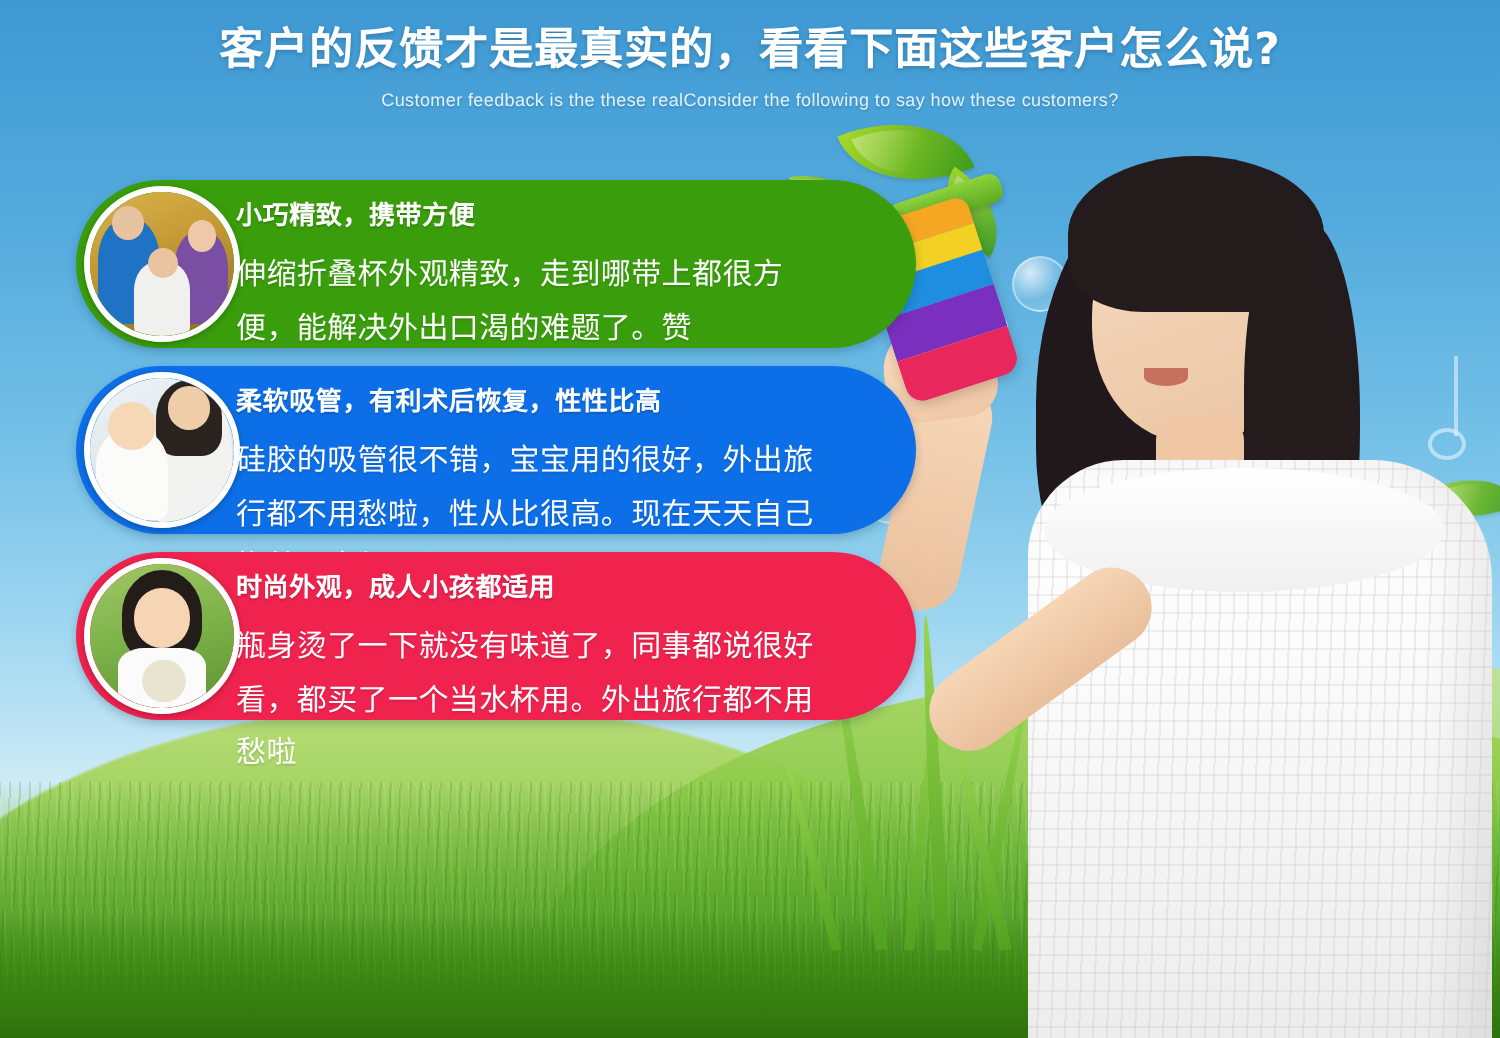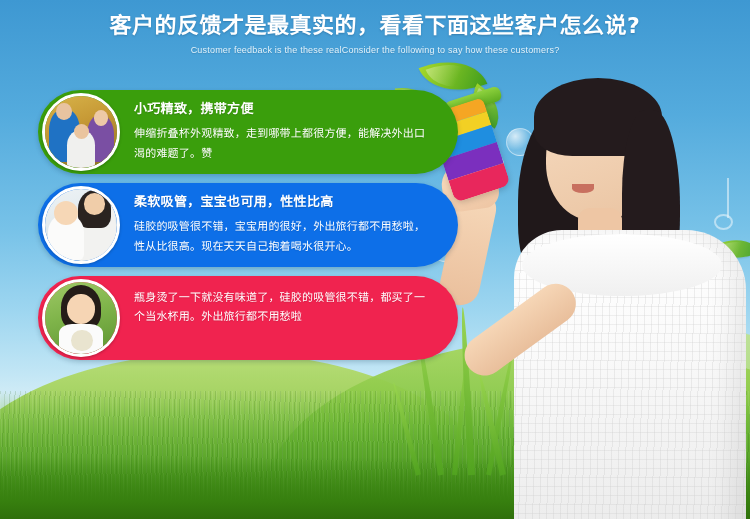--- a/index.html
+++ b/index.html
@@ -84,28 +84,28 @@
   .card{
     position:relative;height:84px;margin-bottom:9px;border-radius:42px;
     box-shadow:0 2px 5px rgba(0,40,70,.22);
   }
   .card .avatar{
     position:absolute;left:4px;top:3px;width:78px;height:78px;border-radius:50%;
     border:3px solid #ffffff;box-sizing:border-box;overflow:hidden;
     box-shadow:0 1px 3px rgba(0,0,0,.25);
   }
   .avatar .photo{position:absolute;inset:0;}
-  .card .body{position:absolute;left:96px;top:12px;right:14px;}
+  .card .body{position:absolute;left:80px;top:12px;right:14px;}
   .card h3{
     margin:0 0 8px 0;font-size:13px;font-weight:bold;color:#ffffff;
     letter-spacing:.3px;line-height:1.1;white-space:nowrap;
     text-shadow:0 1px 1px rgba(0,0,0,.18);
   }
   .card p{
-    margin:0;font-size:11px;color:#ffffff;line-height:1.75;
+    margin:0;font-size:15px;color:#ffffff;line-height:1.75;
     letter-spacing:.2px;max-width:292px;
     text-shadow:0 1px 1px rgba(0,0,0,.12);
   }
 
   
   .ph-family{background:linear-gradient(160deg,#d8b44a 0%,#c79a36 38%,#8d6b22 100%);}
   .ph-family .b1{position:absolute;left:6%;top:20%;width:42%;height:72%;border-radius:40% 40% 18% 18%;background:#1f72c4;}
   .ph-family .b1h{position:absolute;left:15%;top:10%;width:22%;height:24%;border-radius:50%;background:#e8c3a0;}
   .ph-family .b2{position:absolute;right:4%;top:28%;width:38%;height:64%;border-radius:40% 40% 18% 18%;background:#7a4fa3;}
   .ph-family .b2h{position:absolute;right:12%;top:20%;width:20%;height:22%;border-radius:50%;background:#edc9a7;}
@@ -284,34 +284,35 @@
       <div class="avatar">
         <div class="photo ph-baby">
           <div class="m"></div>
             <div class="mhair"></div>
             <div class="mh"></div>
           <div class="b"></div>
             <div class="bh"></div>
         </div>
       </div>
       <div class="body">
-        <h3>柔软吸管，宝宝也可用，性性比高</h3>
+        <h3>柔软吸管，有利术后恢复，性性比高</h3>
         <p>硅胶的吸管很不错，宝宝用的很好，外出旅行都不用愁啦，性从比很高。现在天天自己抱着喝水很开心。</p>
       </div>
     </div>
 
     <div class="card" style="background:#f0234f;">
       <div class="avatar">
         <div class="photo ph-girl">
           <div class="hair"></div>
             <div class="face"></div>
           <div class="torso"></div>
             <div class="flower"></div>
         </div>
       </div>
       <div class="body">
-        <p>瓶身烫了一下就没有味道了，硅胶的吸管很不错，都买了一个当水杯用。外出旅行都不用愁啦</p>
+        <h3>时尚外观，成人小孩都适用</h3>
+        <p>瓶身烫了一下就没有味道了，同事都说很好看，都买了一个当水杯用。外出旅行都不用愁啦</p>
       </div>
     </div>
 
 
   </div>
 </div>
 
 </body></html>

